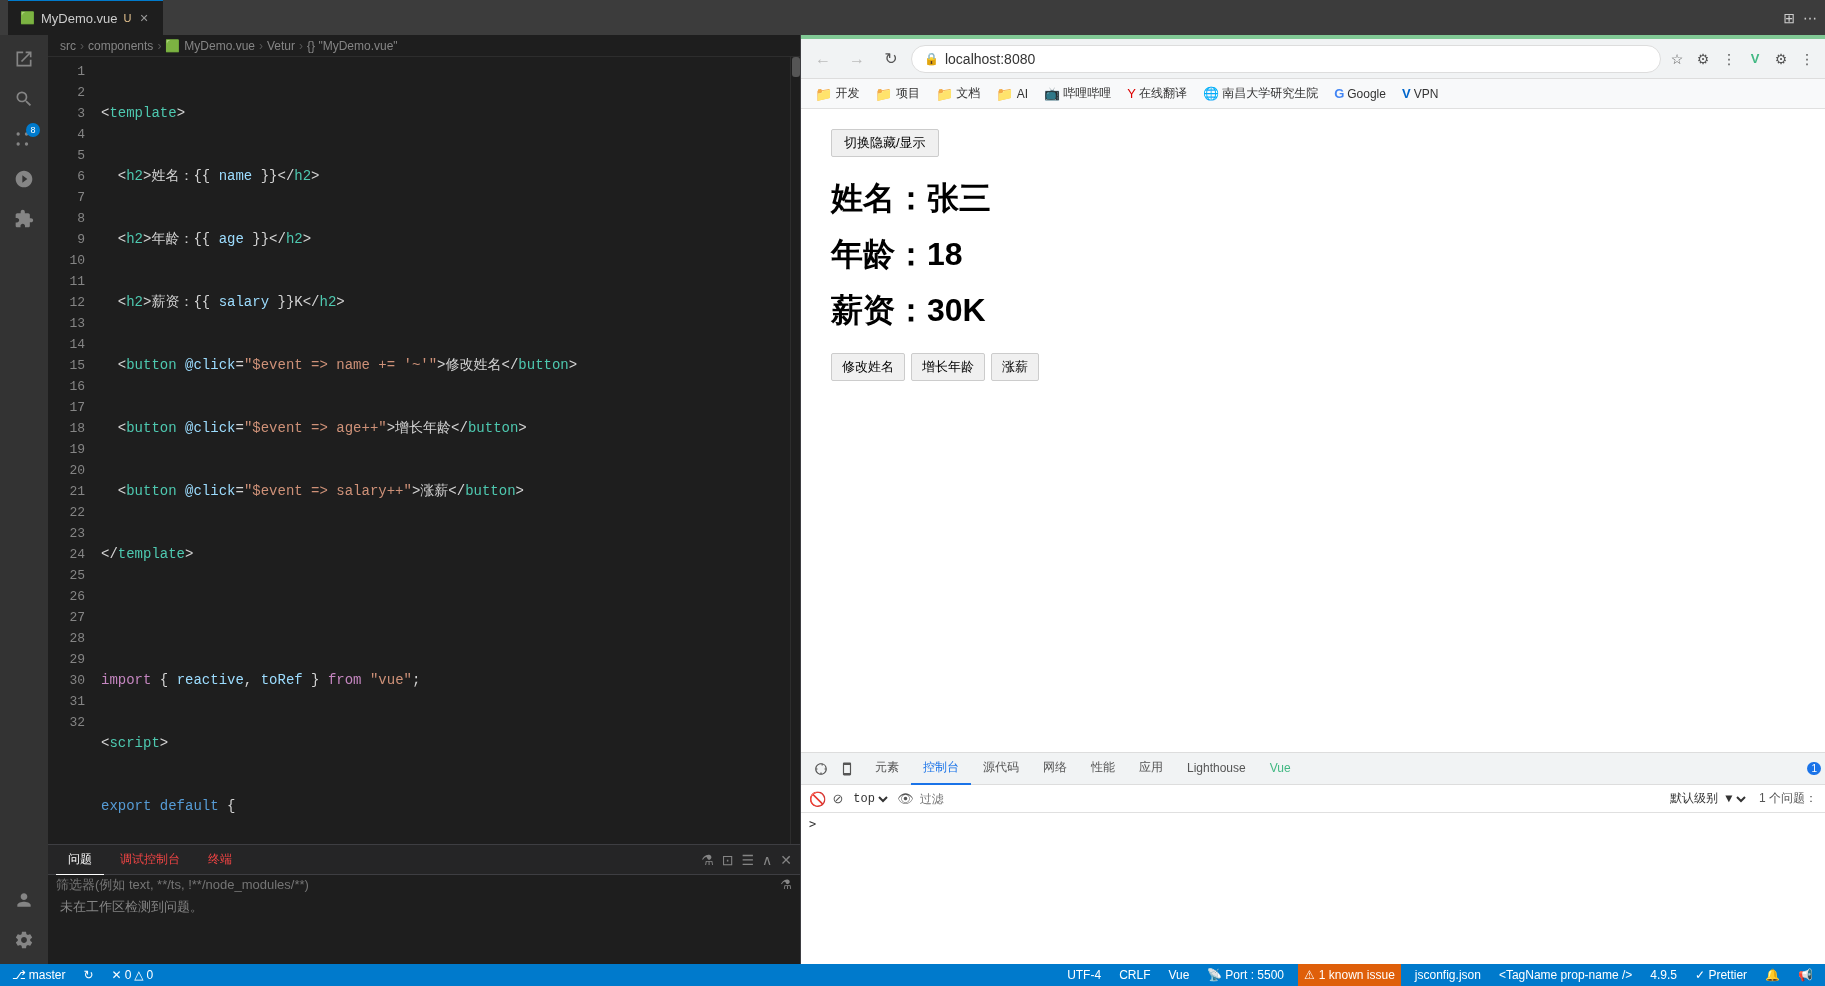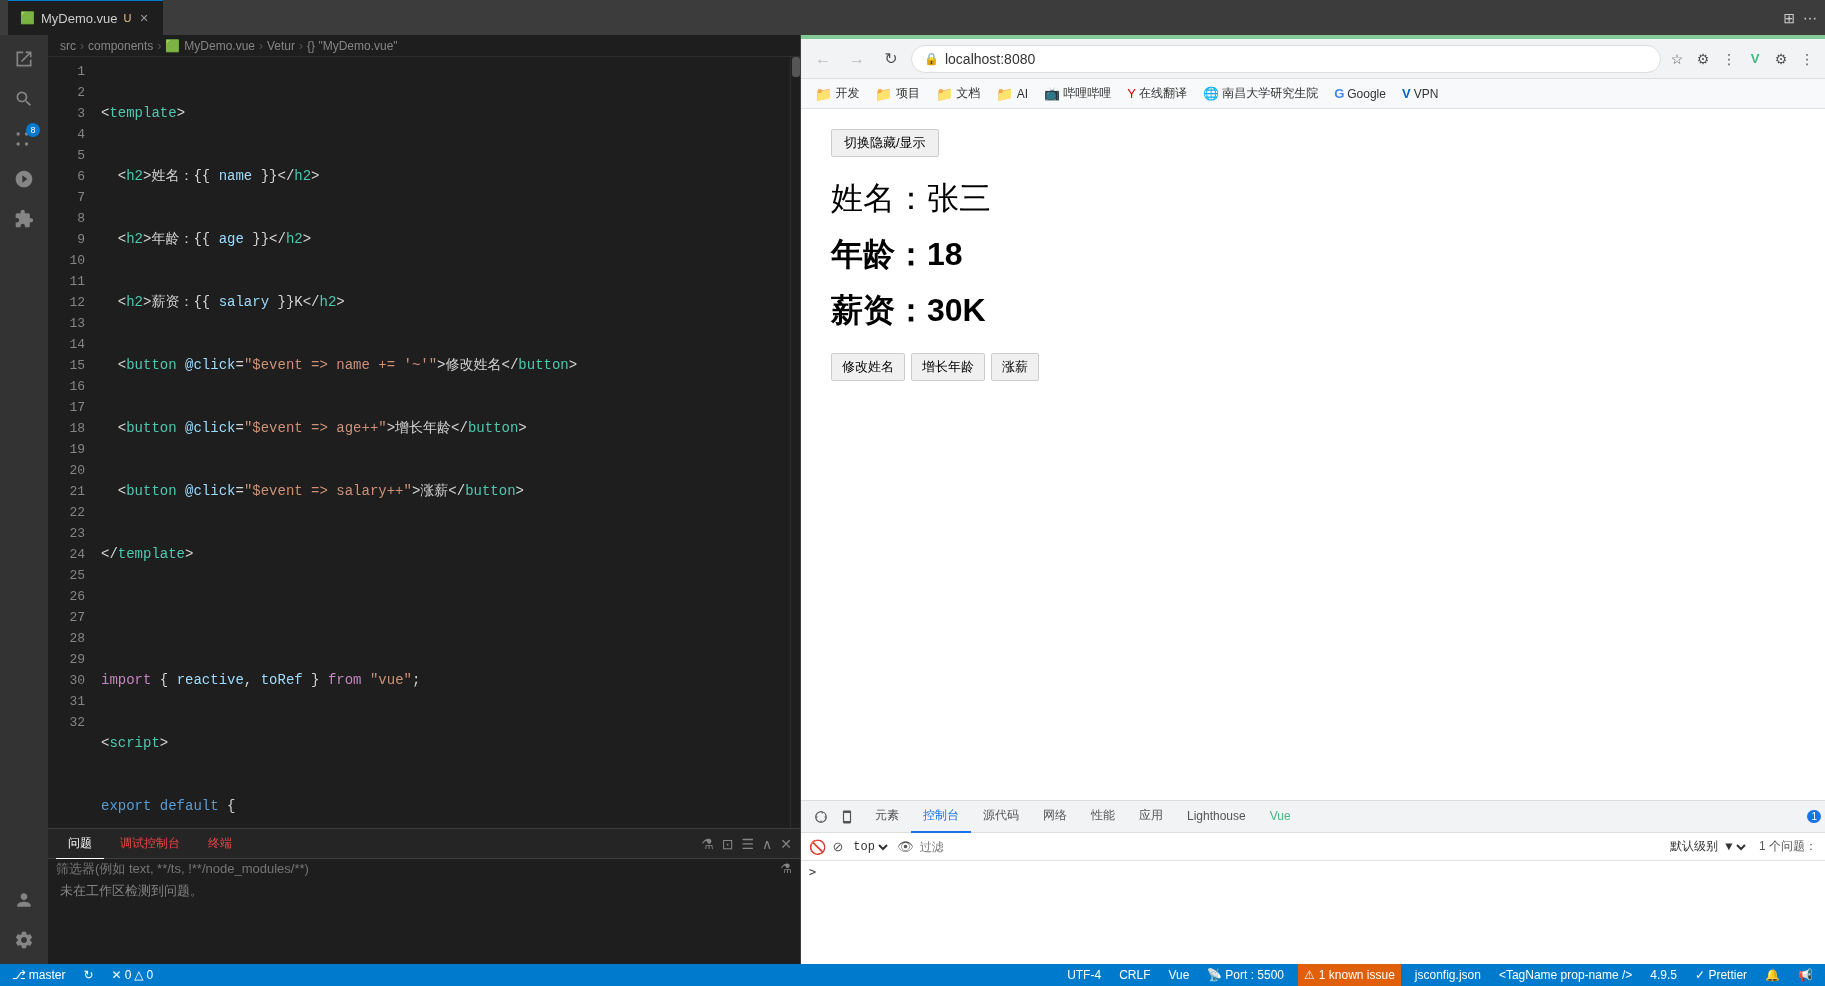--- a/index.html
+++ b/index.html
@@ -150,21 +150,21 @@
     .t-attr { color: #9cdcfe; }
     .t-string { color: #ce9178; }
     .t-keyword { color: #569cd6; }
     .t-var { color: #9cdcfe; }
     .t-punct { color: #d4d4d4; }
     .t-import { color: #c586c0; }
     .t-from { color: #c586c0; }
 
     
     .bottom-panel {
-      height: 136px;
+      height: 120px;
       background: #1e1e1e;
       border-top: 1px solid #3e3e42;
       display: flex;
       flex-direction: column;
     }
     .panel-tabs {
       display: flex;
       align-items: center;
       background: #252526;
       height: 30px;
@@ -314,36 +314,36 @@
     }
     .toggle-btn {
       background: #f0f0f0;
       border: 1px solid #ccc;
       padding: 4px 12px;
       font-size: 13px;
       cursor: pointer;
       border-radius: 2px;
       margin-bottom: 20px;
     }
-    .display-name { font-size: 32px; font-weight: normal; margin-bottom: 12px; color: #000; }
+    .display-name { font-size: 32px; font-weight: bold; margin-bottom: 12px; color: #000; }
     .display-age { font-size: 32px; font-weight: bold; margin-bottom: 12px; color: #000; }
     .display-salary { font-size: 32px; font-weight: bold; margin-bottom: 20px; color: #000; }
     .action-buttons { display: flex; gap: 6px; }
     .action-btn {
       background: #f0f0f0;
       border: 1px solid #ccc;
       padding: 4px 10px;
       font-size: 13px;
       cursor: pointer;
       border-radius: 2px;
     }
 
     
     .devtools {
-      height: 164px;
+      height: 212px;
       border-top: 1px solid #ddd;
       background: #fff;
       display: flex;
       flex-direction: column;
     }
     .devtools-tabs {
       display: flex;
       align-items: center;
       height: 32px;
       background: #f1f3f4;

